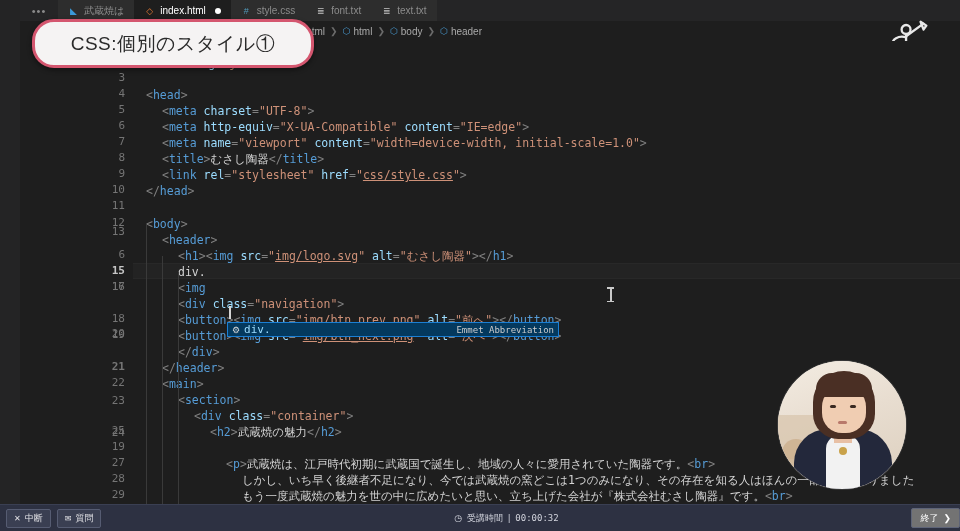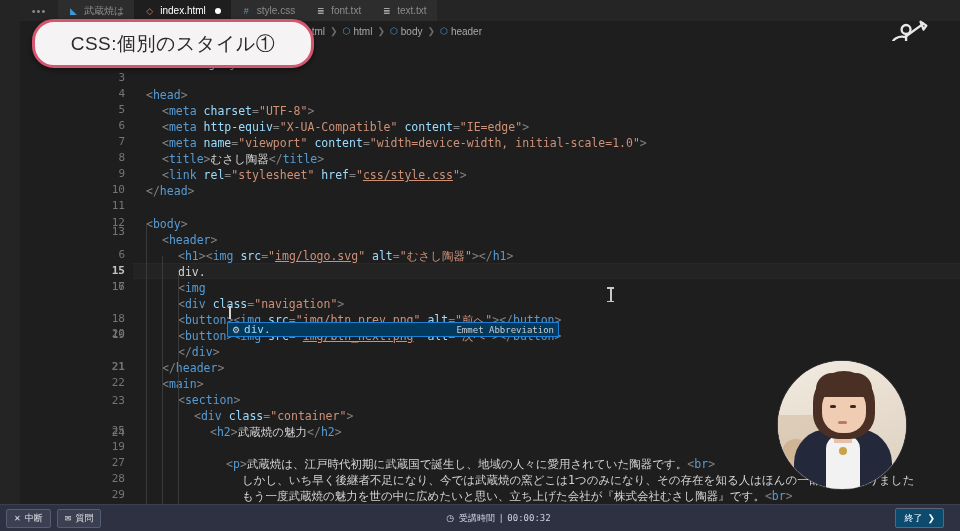--- a/index.html
+++ b/index.html
@@ -111,22 +111,22 @@
   .wc-neckl{position:absolute;left:61px;top:86px;width:8px;height:8px;border-radius:50%;background:#c9a24a;}
 
   
   .bottombar{position:absolute;left:0;right:0;bottom:0;height:26px;background:#2d3142;
              border-top:1px solid #3a3f52;display:flex;align-items:center;}
   .bb-btn{display:flex;align-items:center;gap:4px;height:17px;padding:0 7px;margin-left:6px;
           border:1px solid #565c72;border-radius:2px;background:#3a3f52;color:#e2e2e6;font-size:9px;}
   .bb-btn .bico{font-size:8px;}
   .bb-center{flex:1;display:flex;align-items:center;justify-content:center;gap:5px;color:#d2d4dd;font-size:9px;}
   .bb-time{font-family:"DejaVu Sans Mono",monospace;font-size:9px;color:#d2d4dd;}
-  .bb-end{display:flex;align-items:center;gap:5px;height:18px;padding:0 8px;margin-right:16px;
-          background:#0c4a6e;border:1px solid #5e6478;border-radius:2px;color:#ffffff;font-size:9px;}
+  .bb-end{display:flex;align-items:center;gap:5px;height:18px;padding:0 8px;margin-right:0;
+          background:#737373;border:1px solid #5e6478;border-radius:2px;color:#ffffff;font-size:9px;}
 </style>
 </head>
 <body>
 
 <div class="app">
 
   <div class="behind-panel">
     <div class="behind-strip"></div>
     <div class="bp-block1"></div>
     <div class="bp-block2"></div>

